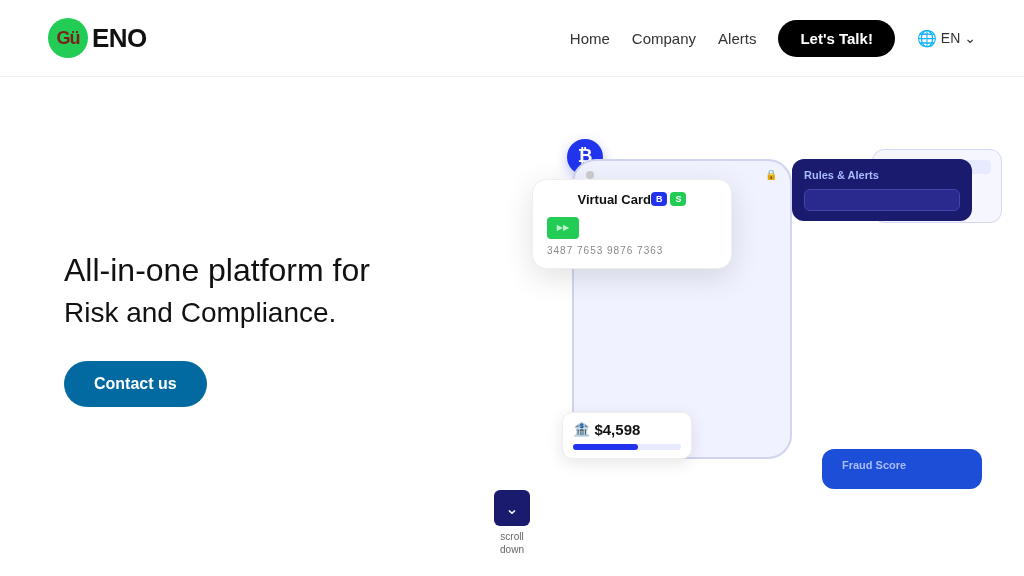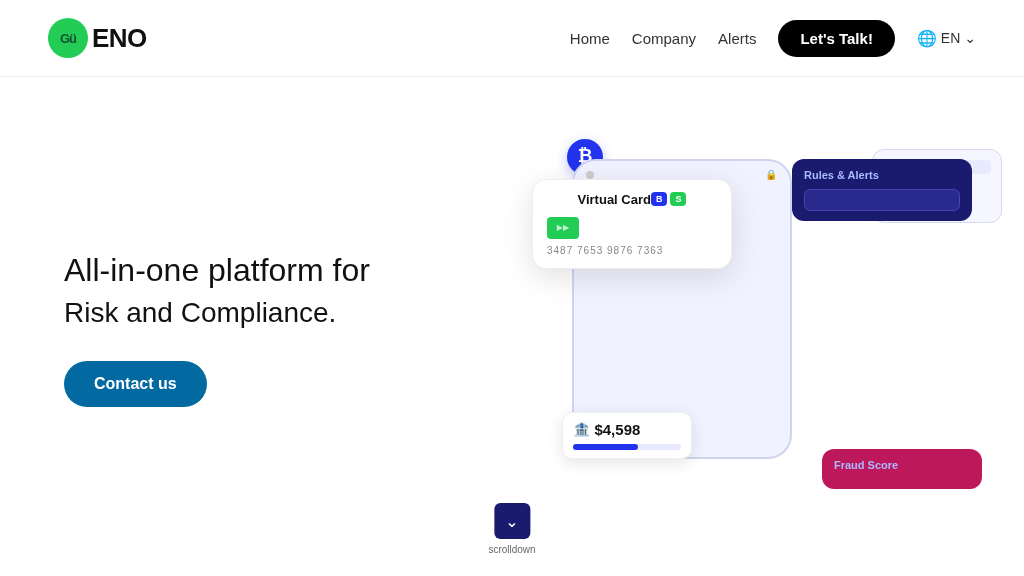--- a/index.html
+++ b/index.html
@@ -27,23 +27,23 @@
       gap: 4px;
     }
     .logo-circle {
       width: 40px;
       height: 40px;
       border-radius: 50%;
       background: #22cc55;
       display: flex;
       align-items: center;
       justify-content: center;
-      color: #14532d;
+      color: #7f1d1d;
       font-weight: 900;
-      font-size: 13px;
+      font-size: 18px;
       letter-spacing: -1px;
     }
     .logo-text {
       font-size: 26px;
       font-weight: 800;
       color: #111;
       letter-spacing: -0.5px;
     }
 
     nav {
@@ -236,23 +236,23 @@
       height: 22px;
       background: #2a2a8e;
       border-radius: 6px;
       border: 1px solid #4444aa;
     }
 
     
     .fraud-card {
       position: absolute;
       width: 160px;
-      background: #be185d;
+      background: #1d4ed8;
       border-radius: 12px;
-      padding: 10px 12px;
+      padding: 10px 20px;
       bottom: 60px;
       right: 10px;
     }
     .fraud-title {
       font-size: 11px;
       font-weight: 700;
       color: #aabbff;
       margin-bottom: 8px;
     }
     .fraud-score {
@@ -365,21 +365,21 @@
       color: white;
       font-size: 16px;
     }
     .scroll-text {
       font-size: 10px;
       color: #666;
       text-align: center;
       line-height: 1.3;
       writing-mode: horizontal-tb;
       display: flex;
-      flex-direction: row;
+      flex-direction: column;
     }
 
     
     .dashed-line {
       position: absolute;
       top: 46px;
       left: 85px;
       width: 2px;
       height: 50px;
       border-left: 2px dashed #2233ee;

